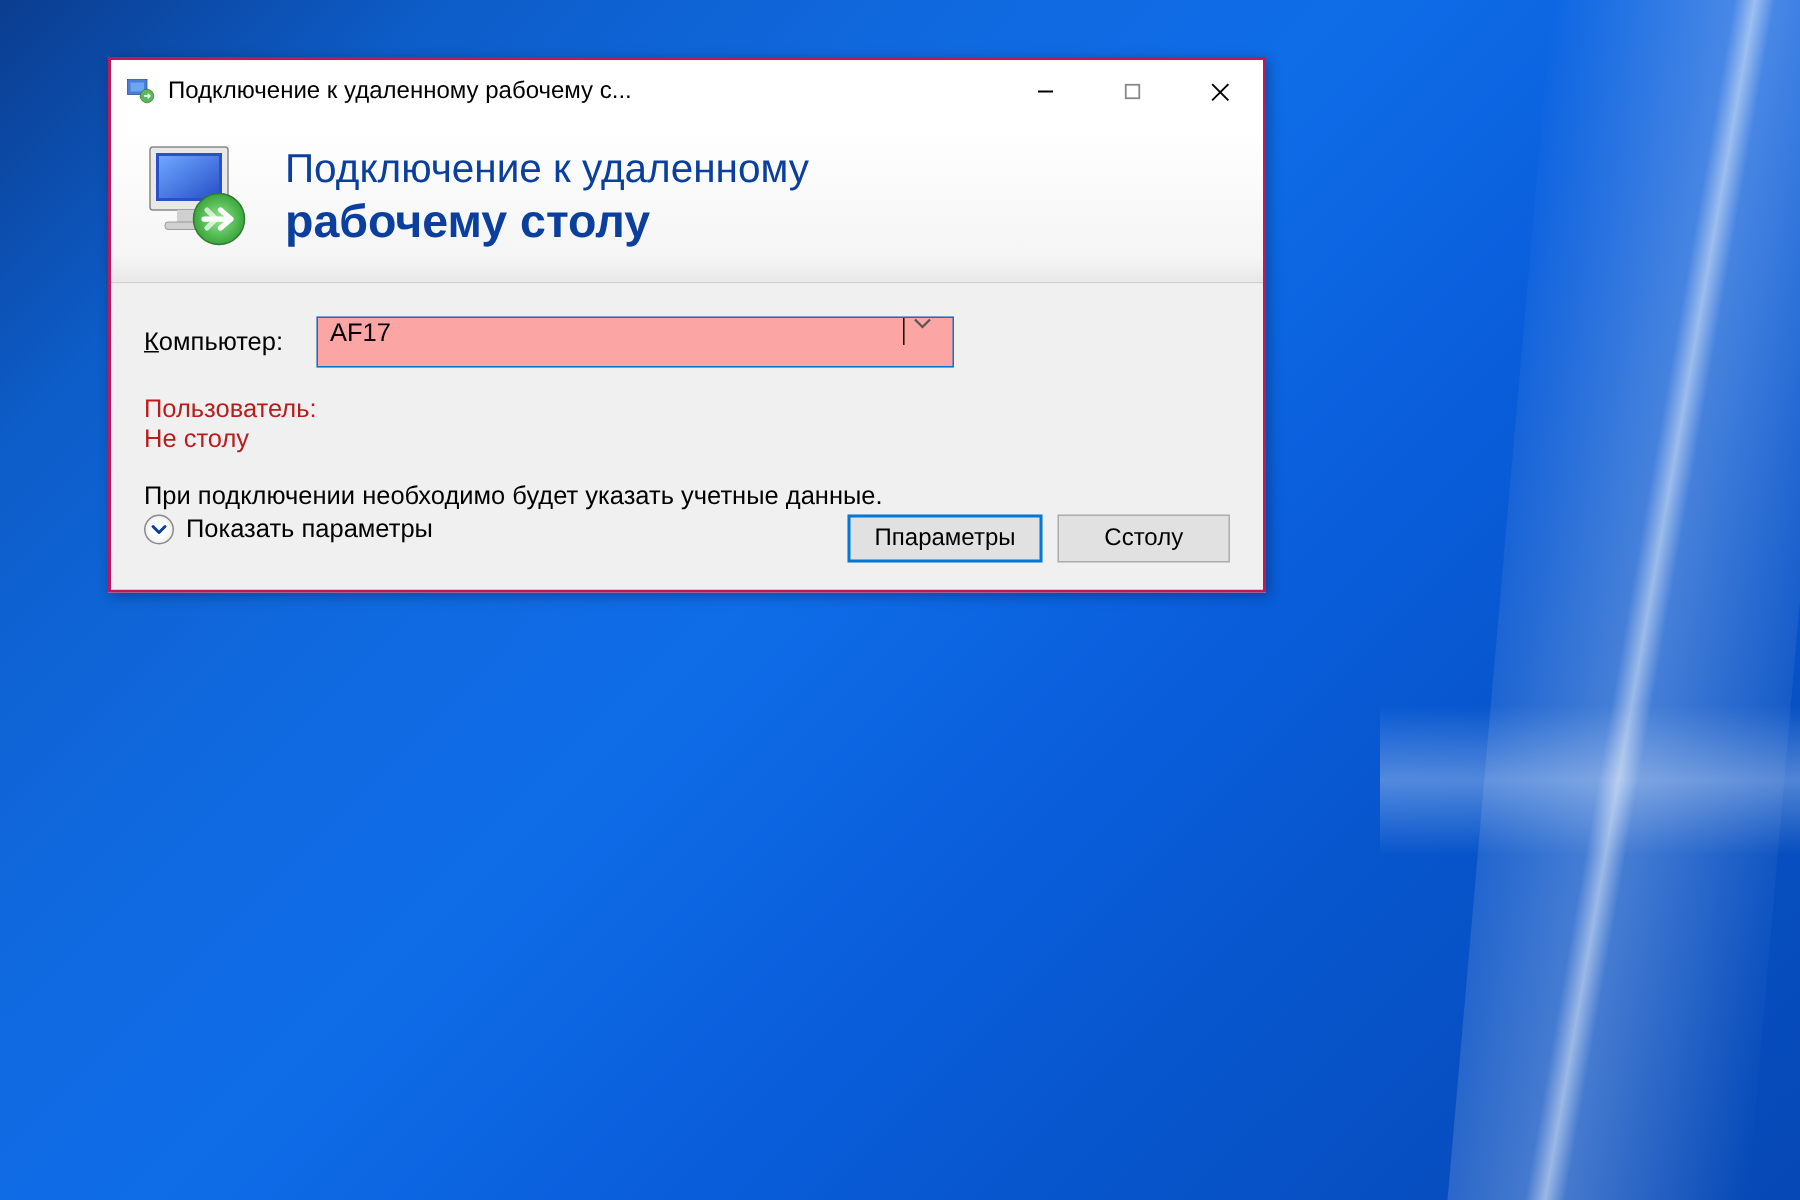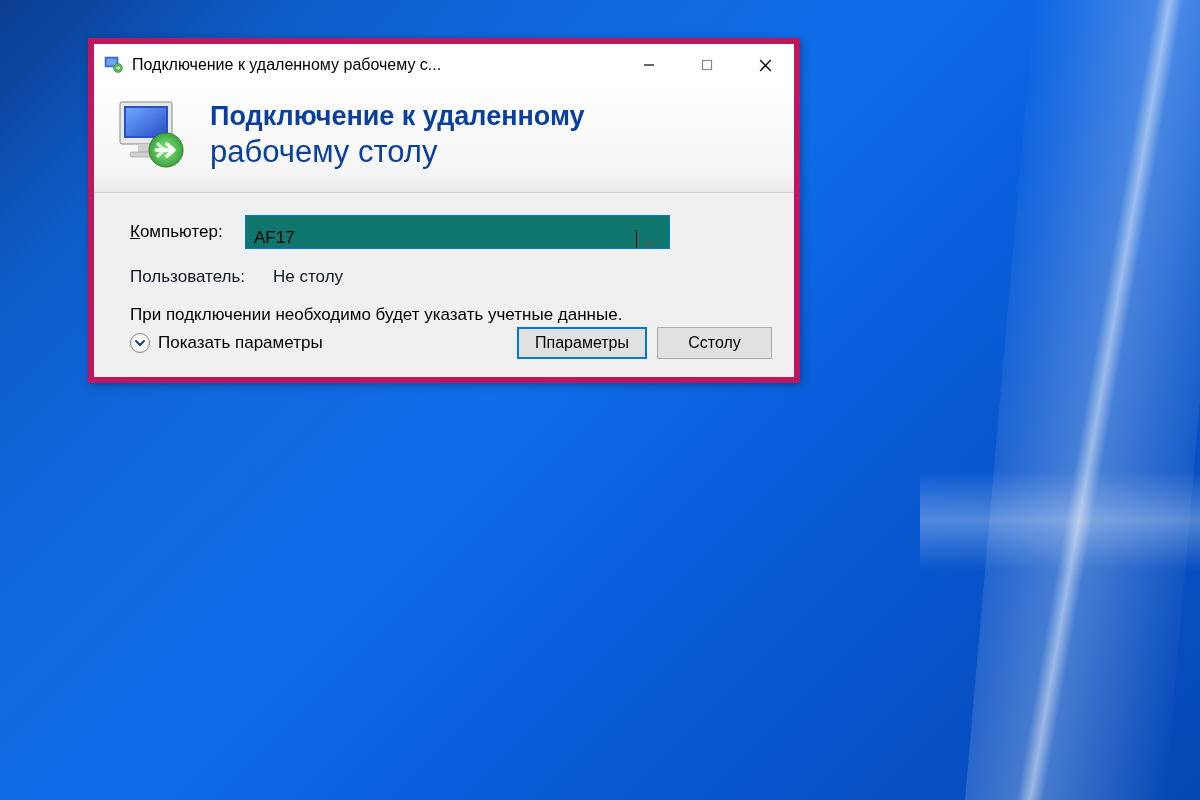--- a/index.html
+++ b/index.html
@@ -41,25 +41,25 @@
       right: 0;
       bottom: 230px;
       width: 280px;
       height: 100px;
       background: linear-gradient(180deg, transparent 0%, rgba(255,255,255,0.3) 50%, transparent 100%);
       pointer-events: none;
     }
     
     .dialog {
       position: absolute;
-      left: 88px;
+      left: 72px;
       top: 38px;
-      width: 712px;
+      width: 772px;
       background: #ffffff;
-      border: 6px solid #be185d;
+      border: 2px solid #be185d;
       box-shadow: 2px 2px 8px rgba(0,0,0,0.3);
       font-size: 15px;
     }
     
     .titlebar {
       height: 42px;
       background: #ffffff;
       display: flex;
       align-items: center;
       padding: 0 0 0 10px;
@@ -115,31 +115,31 @@
       flex-shrink: 0;
     }
     
     .header-text {
       color: #0a3f9e;
       line-height: 1.2;
     }
     
     .header-line1 {
       font-size: 27px;
-      font-weight: 700;
+      font-weight: 400;
     }
     
     .header-line2 {
       font-size: 31px;
-      font-weight: 400;
+      font-weight: 700;
     }
     
     .body-panel {
       background: #f0f0f0;
-      padding: 22px 22px 18px 36px;
+      padding: 22px 22px 18px 22px;
     }
     
     .form-row {
       display: flex;
       align-items: center;
       margin-bottom: 18px;
     }
     
     .form-label {
       font-size: 17px;
@@ -150,23 +150,23 @@
     
     .form-label .underline {
       text-decoration: underline;
     }
     
     .combo-input {
       flex: 1;
       max-width: 425px;
       height: 34px;
       border: 1px solid #0078d7;
-      background: #0f766e;
-      display: flex;
-      align-items: flex-end;
+      background: #fca5a5;
+      display: flex;
+      align-items: flex-start;
       padding: 0 8px;
       font-size: 17px;
       position: relative;
     }
     
     .combo-input input {
       border: none;
       outline: none;
       flex: 1;
       font-size: 17px;
@@ -179,36 +179,37 @@
       display: flex;
       align-items: center;
       justify-content: center;
       cursor: pointer;
     }
     
     .user-row {
       display: flex;
       margin-bottom: 16px;
       font-size: 17px;
-      color: #0f172a;
+      color: #b91c1c;
+      flex-direction: column;
     }
     
     .user-label {
       margin-right: 28px;
     }
     
     .info-text {
       font-size: 17px;
       color: #000;
       line-height: 1.4;
     }
     
     .bottom-row {
       display: flex;
-      align-items: center;
+      align-items: flex-start;
       justify-content: space-between;
     }
     
     .show-options {
       display: flex;
       align-items: center;
       cursor: pointer;
       font-size: 17px;
       color: #000;
     }

